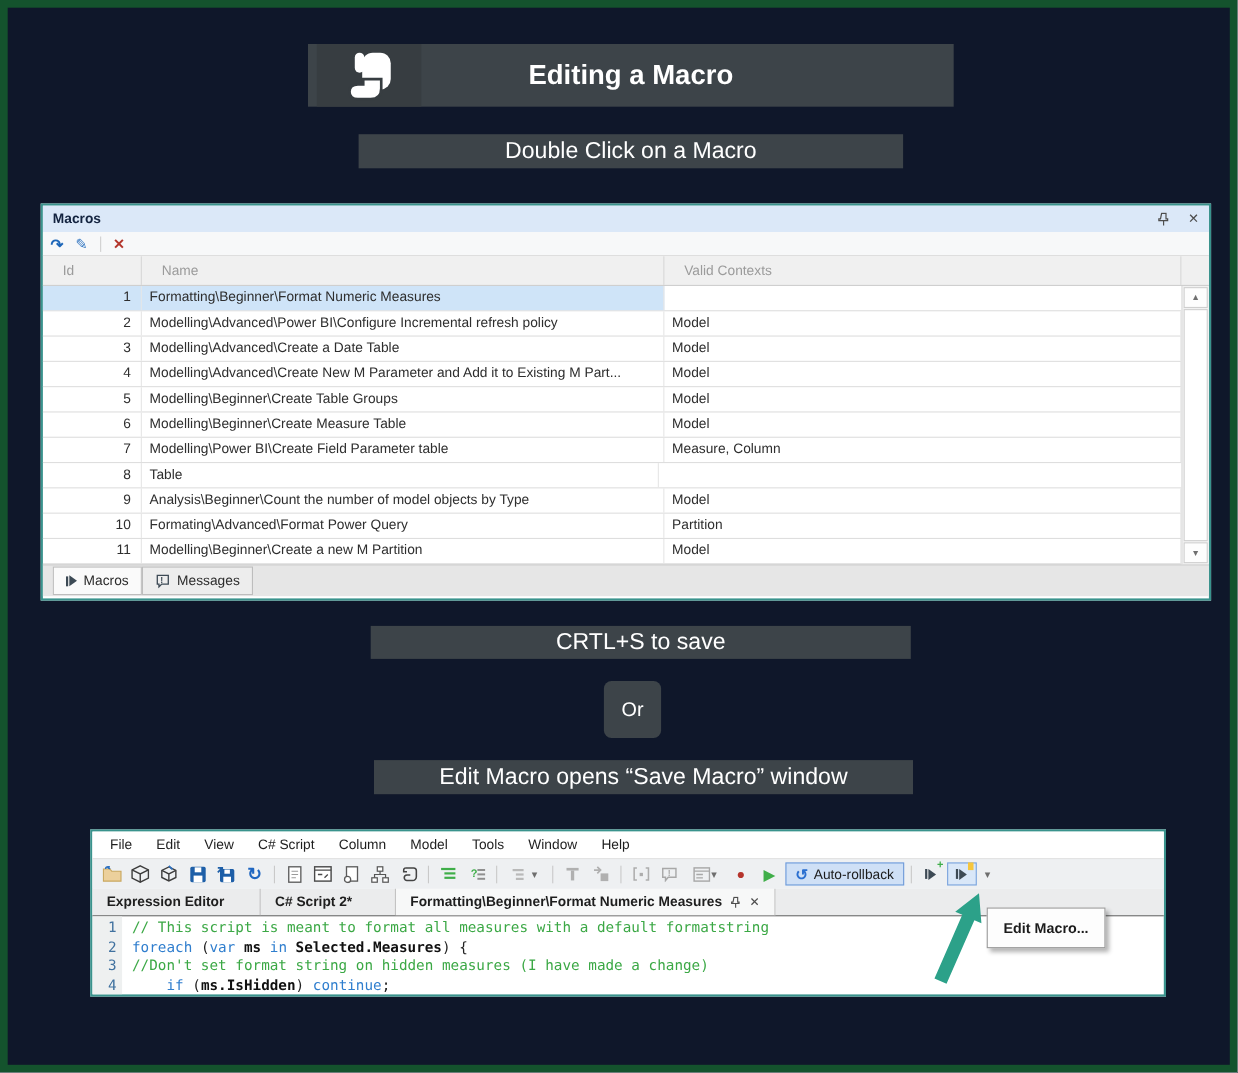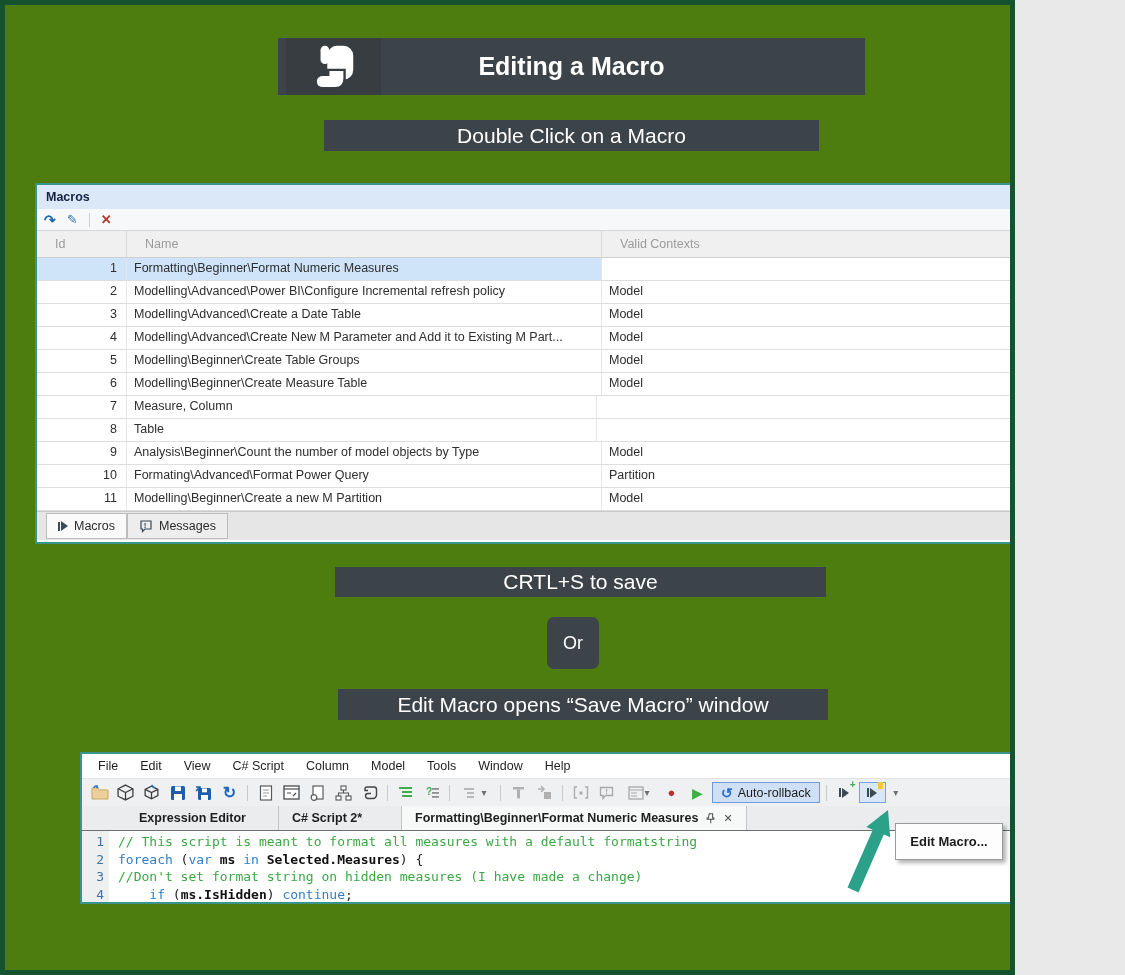--- a/index.html
+++ b/index.html
@@ -1,19 +1,19 @@
 <!DOCTYPE html>
 <html><head>
 <meta charset="utf-8">
 <style>
   * { margin:0; padding:0; box-sizing:border-box; }
   html,body { background:#e9e9e9; }
   .page {
-    position:relative; width:1015px; height:975px;
-    background:#4d7c0f; border:5px solid #14532d; overflow:hidden;
+    position:relative; width:1125px; height:975px;
+    background:#0f172a; border:7px solid #14532d; overflow:hidden;
     font-family:"Liberation Sans", sans-serif;
   }
   
   .banner {
     position:absolute; background:#3d4449; color:#fff;
     display:flex; align-items:center; justify-content:center;
     font-size:21px; font-weight:400;
   }
   .title-banner { position:absolute; left:273px; top:33px; width:587px; height:57px; background:#3d4449; }
   .title-icon-box { position:absolute; left:8px; top:0; width:95px; height:57px; background:#373d41; display:flex; align-items:center; justify-content:center; }
@@ -65,21 +65,21 @@
   .esep { width:1px; height:16px; background:#c9c9c9; margin:0 3px; flex:none; }
   .glyph-refresh { color:#1f66c1; font-size:16px; font-weight:bold; }
   .glyph-record { color:#b5342c; font-size:13px; }
   .glyph-play { color:#3fae49; font-size:14px; }
   .glyph-caret { color:#6e6e6e; font-size:10px; }
   .auto-rb { height:21px; padding:0 8px; background:#cfe0f6; border:1px solid #6f9bd9; display:flex; align-items:center; gap:5px; font-size:12.5px; color:#1c1c1c; flex:none; }
   .auto-rb .undo { color:#2a6fd0; font-weight:bold; font-size:14px; }
   .hl-btn { background:#d9e7f8; border:1px solid #7aa3dc; width:27px; height:21px; }
   .badge-plus { position:absolute; top:-3px; right:0px; font-size:10px; font-weight:bold; color:#3fae49; }
   .badge-yellow { position:absolute; top:-1px; right:2px; width:5px; height:7px; background:#f6c63d; }
-  .tabstrip { height:25px; background:#ebeced; display:flex; border-bottom:1px solid #6f6f6f; font-size:12.5px; font-weight:bold; color:#1e1e1e;padding-left:44px; }
+  .tabstrip { height:25px; background:#ebeced; display:flex; border-bottom:1px solid #6f6f6f; font-size:12.5px; font-weight:bold; color:#1e1e1e; }
   .etab { padding:0 13px; display:flex; align-items:center; border-right:1px solid #c3c3c3; gap:7px; }
   .etab.active { background:#f7f8f8; }
   .etab .glyph { font-weight:normal; color:#4d4d4d; font-size:11px; }
   .codearea { display:flex; height:71px; overflow:hidden; }
   .gutter { width:27px; background:#eef0f0; text-align:right; padding:2px 5px 0 0; font-family:"DejaVu Sans Mono", monospace; font-size:13px; color:#40719f; line-height:17.5px; }
   .codetext { padding:2px 0 0 9px; font-family:"DejaVu Sans Mono", monospace; font-size:13px; line-height:17.5px; color:#222; }
   .cline { white-space:pre; }
   .tok-comment { color:#3ba845; }
   .tok-kw { color:#2f7ece;margin-top:12px; }
   .tok-bold { font-weight:bold; color:#111; }
@@ -156,20 +156,21 @@
           <div class="cell c-name">Modelling\Beginner\Create Table Groups</div>
           <div class="cell c-ctx">Model</div>
         </div>
         <div class="row">
           <div class="cell c-id">6</div>
           <div class="cell c-name">Modelling\Beginner\Create Measure Table</div>
           <div class="cell c-ctx">Model</div>
         </div>
         <div class="row">
           <div class="cell c-id">7</div>
+          <div class="cell c-name">Modelling\Power BI\Create Field Parameter table</div>
           <div class="cell c-ctx">Measure, Column</div>
         </div>
         <div class="row">
           <div class="cell c-id">8</div>
           <div class="cell c-ctx">Table</div>
         </div>
         <div class="row">
           <div class="cell c-id">9</div>
           <div class="cell c-name">Analysis\Beginner\Count the number of model objects by Type</div>
           <div class="cell c-ctx">Model</div>

